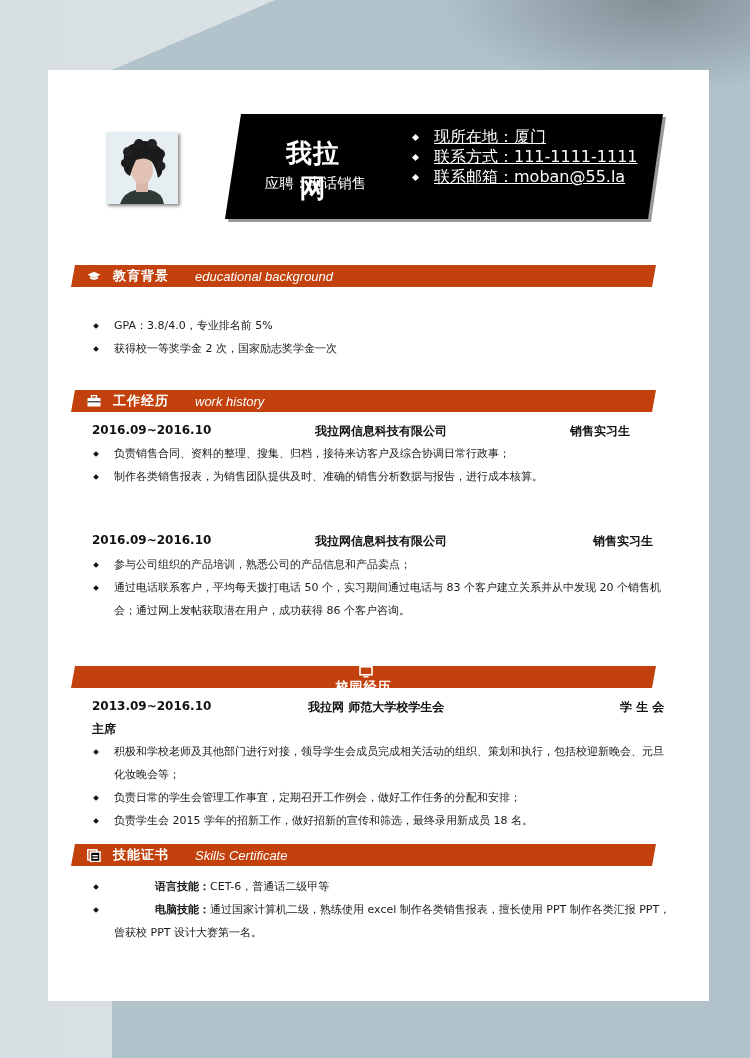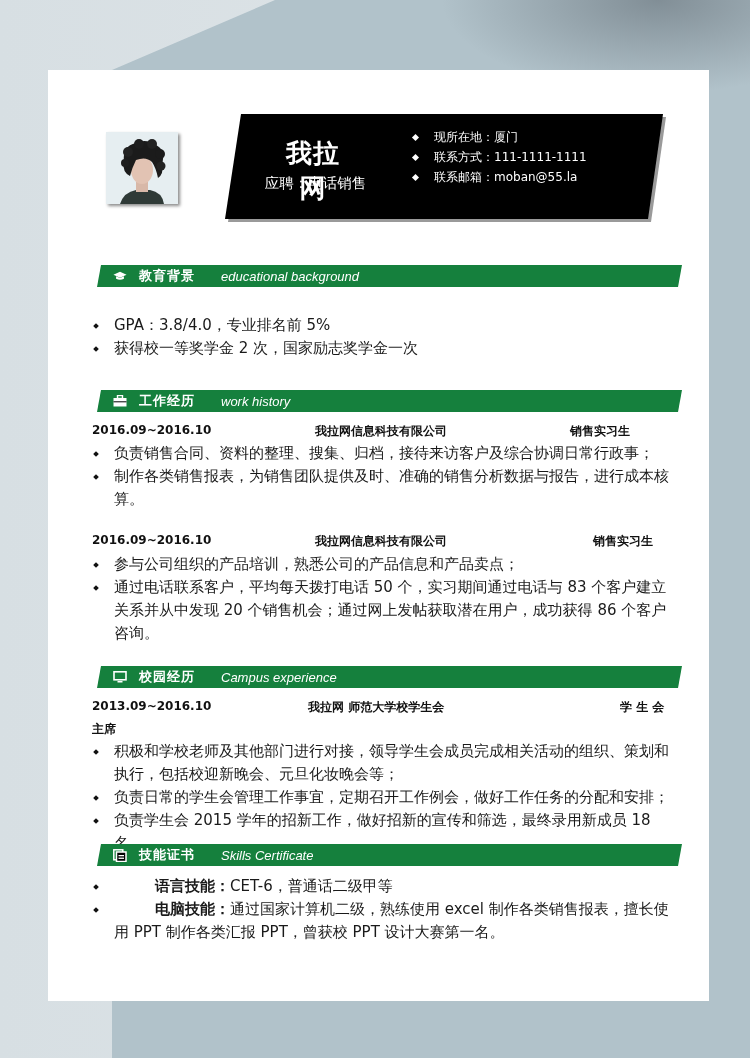--- a/index.html
+++ b/index.html
@@ -47,49 +47,49 @@
     color: #fff; font-size: 26px; font-weight: bold; letter-spacing: 1px;
   }
   .apply {
     position: absolute; left: 205px; top: 104px; width: 125px; text-align: center;
     color: #fff; font-size: 14.5px;
   }
   .contact-list {
     position: absolute; left: 363px; top: 57px; list-style: none;
   }
   .contact-list li {
-    color: #fff; font-size: 12px; height: 20px; line-height: 20px;
-    display: flex; align-items: center;
+    color: #fff; font-size: 16px; height: 20px; line-height: 20px;
+    display: flex; align-items: center; text-decoration: underline;
   }
   .diamond {
     display: inline-block; width: 5px; height: 5px; background: currentColor;
     transform: rotate(45deg); margin-right: 13px; flex: 0 0 auto;
   }
   .contact-list .diamond { margin-left: 2px; margin-right: 16px; }
 
   .sec-bar {
-    position: absolute; left: 49px; width: 585px; height: 22px;
-    background: #15803d;
+    position: absolute; left: 23px; width: 585px; height: 22px;
+    background: #c2410c;
     clip-path: polygon(4px 0, 585px 0, 581px 22px, 0 22px);
     color: #fff; display: flex; align-items: center;
   }
   .sec-icon { width: 14px; height: 12px; margin-left: 16px; margin-right: 12px; display: flex; align-items: center; justify-content: center; }
   .sec-icon svg { display: block; }
   .sec-cn { font-size: 13px; font-weight: bold; letter-spacing: 1px; }
   .sec-en { font-size: 13px; font-style: italic; margin-left: 26px; font-family: Liberation Sans, sans-serif; }
 
   .row {
     position: absolute; left: 44px; width: 565px; height: 18px;
     font-size: 12px; font-weight: bold;
   }
   .row span { position: absolute; top: 0; white-space: nowrap; }
 
   .bullets {
     position: absolute; left: 44px; width: 580px; list-style: none;
-    font-size: 15px; line-height: 23px; color: #1a1a1a;
+    font-size: 11px; line-height: 23px; color: #1a1a1a;
   }
   .bullets li { display: flex; align-items: flex-start; }
   .bullets li .diamond { width: 4px; height: 4px; margin-top: 10px; margin-left: 2px; margin-right: 16px; background: #111; }
   .bullets li .btxt { flex: 1; }
   .bullets b { font-weight: bold; margin-left: 41px; }
 </style>
 </head>
 <body>
 
 <div class="bg-light"></div>
@@ -189,21 +189,21 @@
     <li>
         <span class="diamond"></span>
         <span class="btxt">参与公司组织的产品培训，熟悉公司的产品信息和产品卖点；</span>
       </li>
     <li>
         <span class="diamond"></span>
         <span class="btxt">通过电话联系客户，平均每天拨打电话 50 个，实习期间通过电话与 83 个客户建立关系并从中发现 20 个销售机会；通过网上发帖获取潜在用户，成功获得 86 个客户咨询。</span>
       </li>
   </ul>
 
-  <div class="sec-bar" style="top:596px;">
+  <div class="sec-bar" style="top:596px;flex-direction:column;">
     <span class="sec-icon">
       <svg width="14" height="12" viewBox="0 0 14 12">
           <rect x="1" y="0.8" width="12" height="8" fill="none" stroke="#fff" stroke-width="1.6"></rect>
           <rect x="4.5" y="10" width="5" height="1.5" fill="#fff"></rect>
         </svg>
     </span>
     <span class="sec-cn">校园经历</span>
     <span class="sec-en">Campus experience</span>
   </div>
   <div class="row" style="top:629px;">

